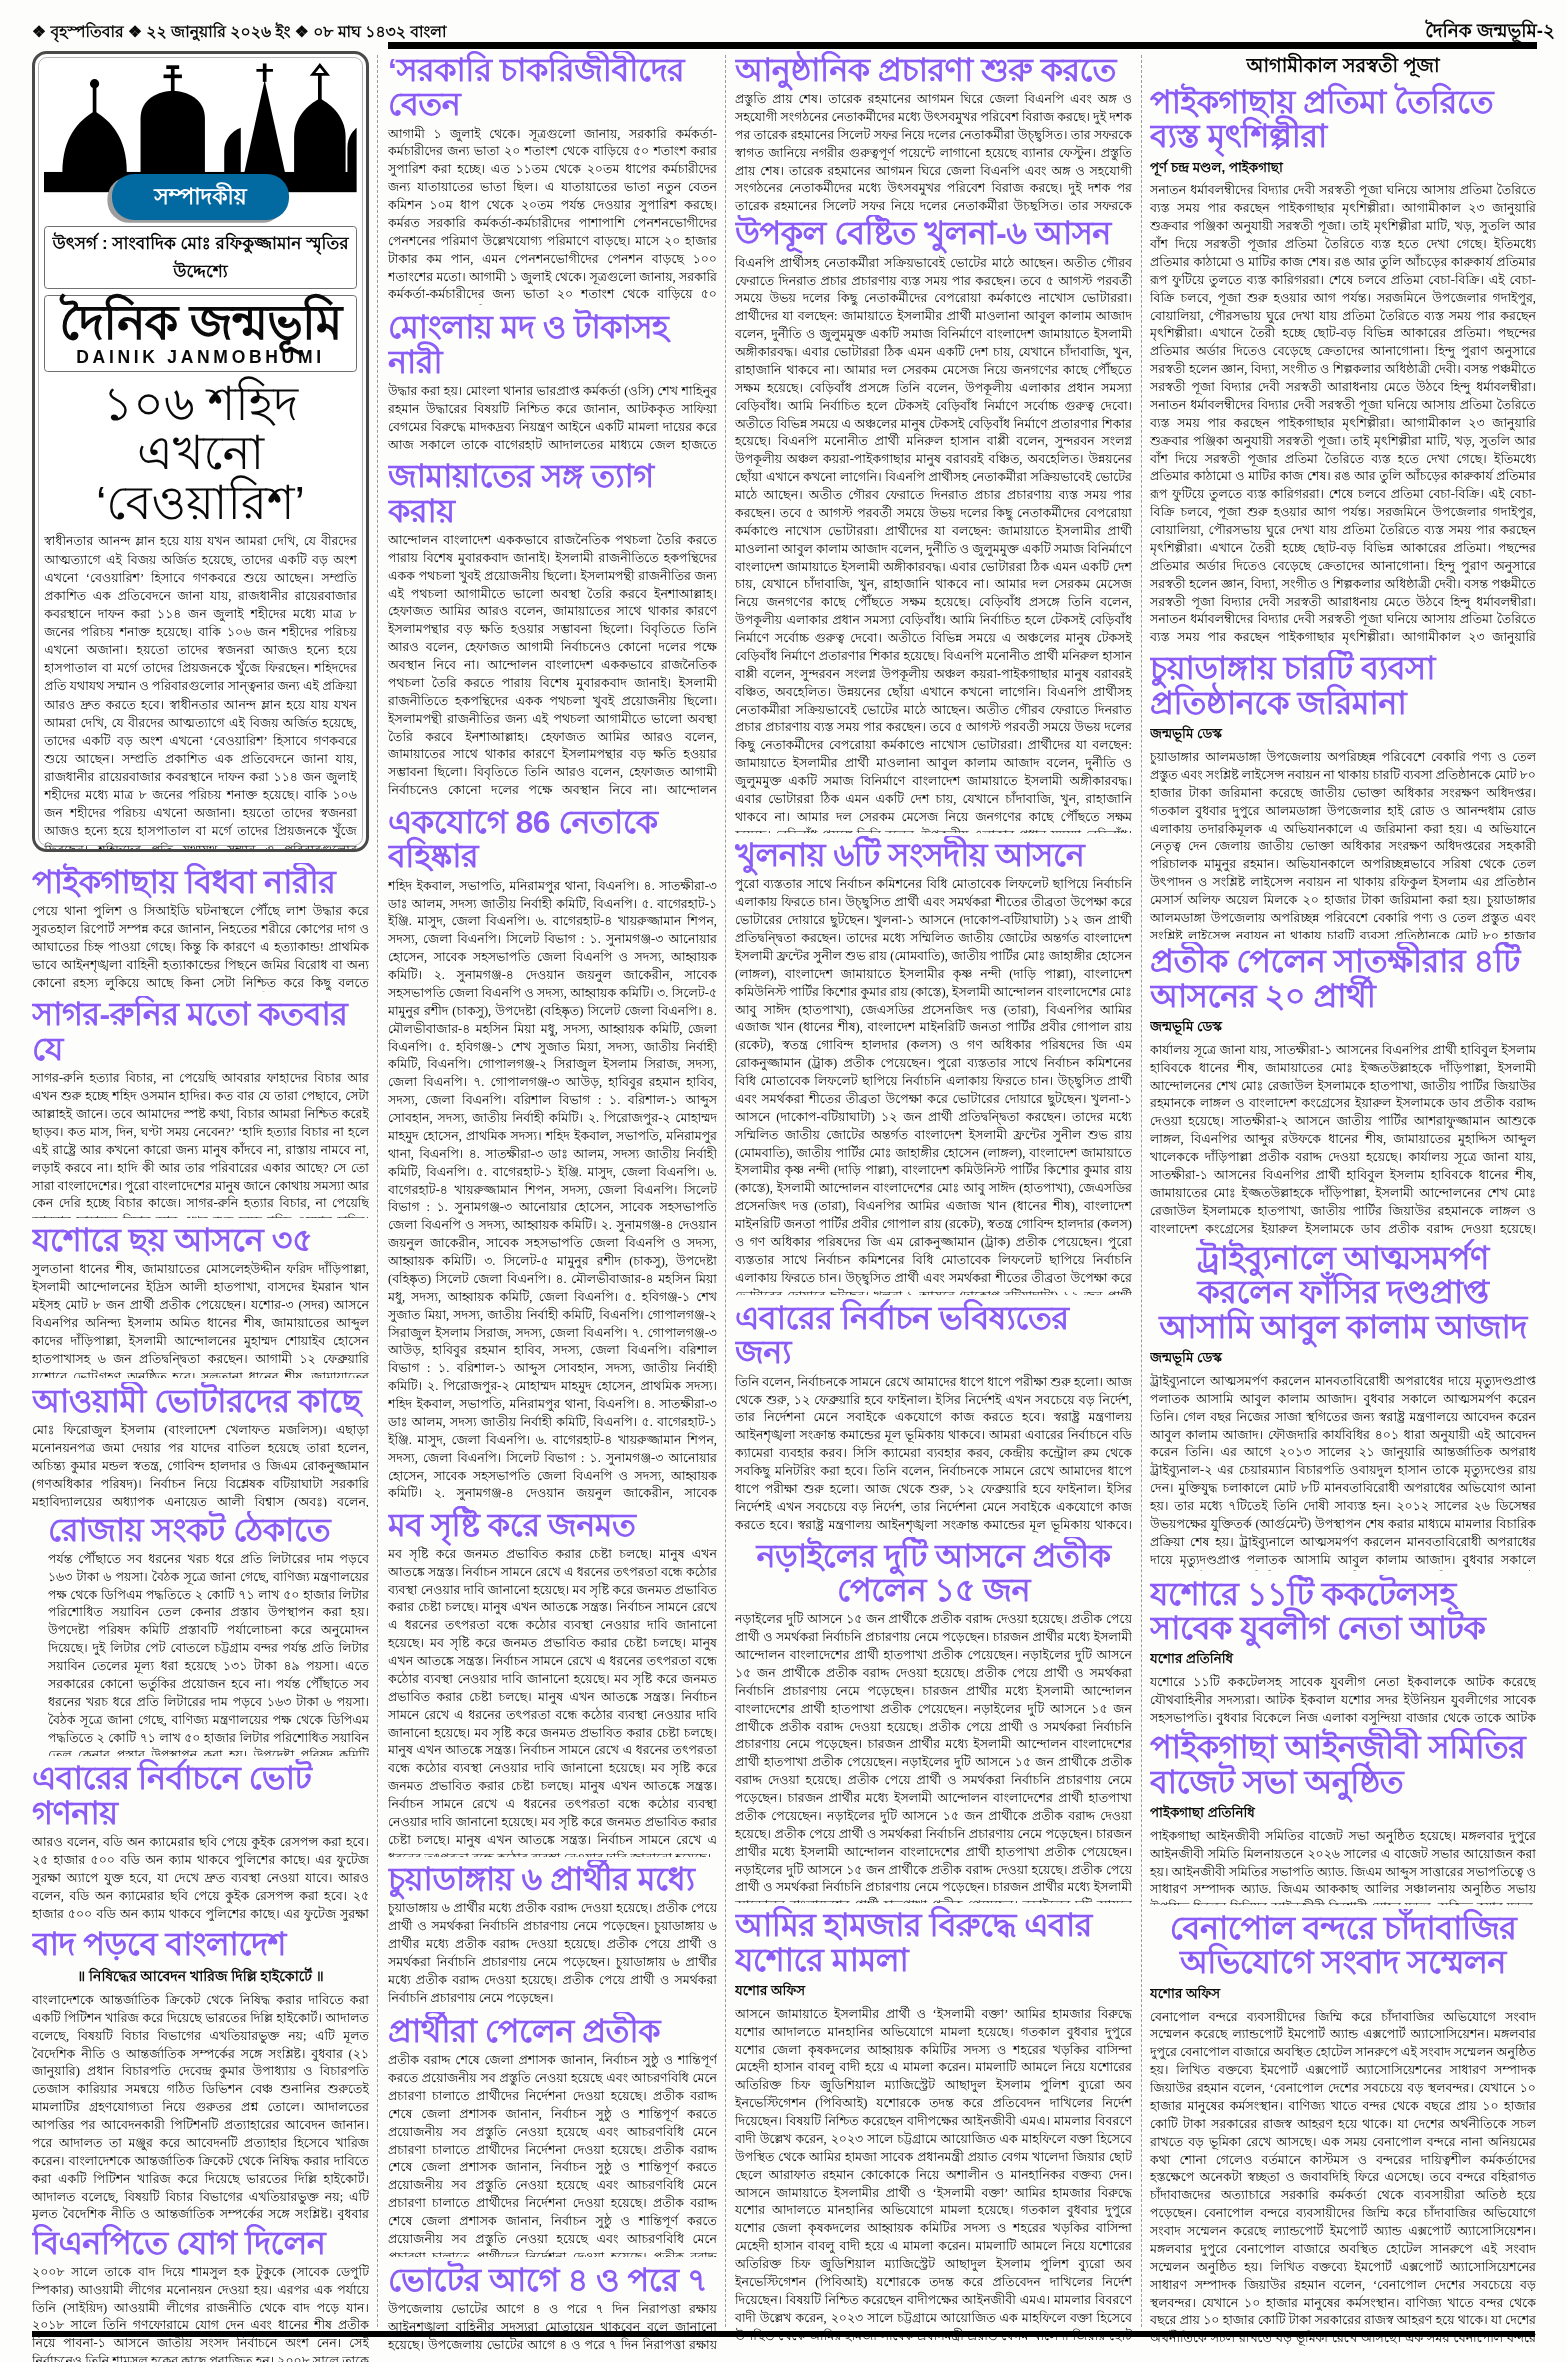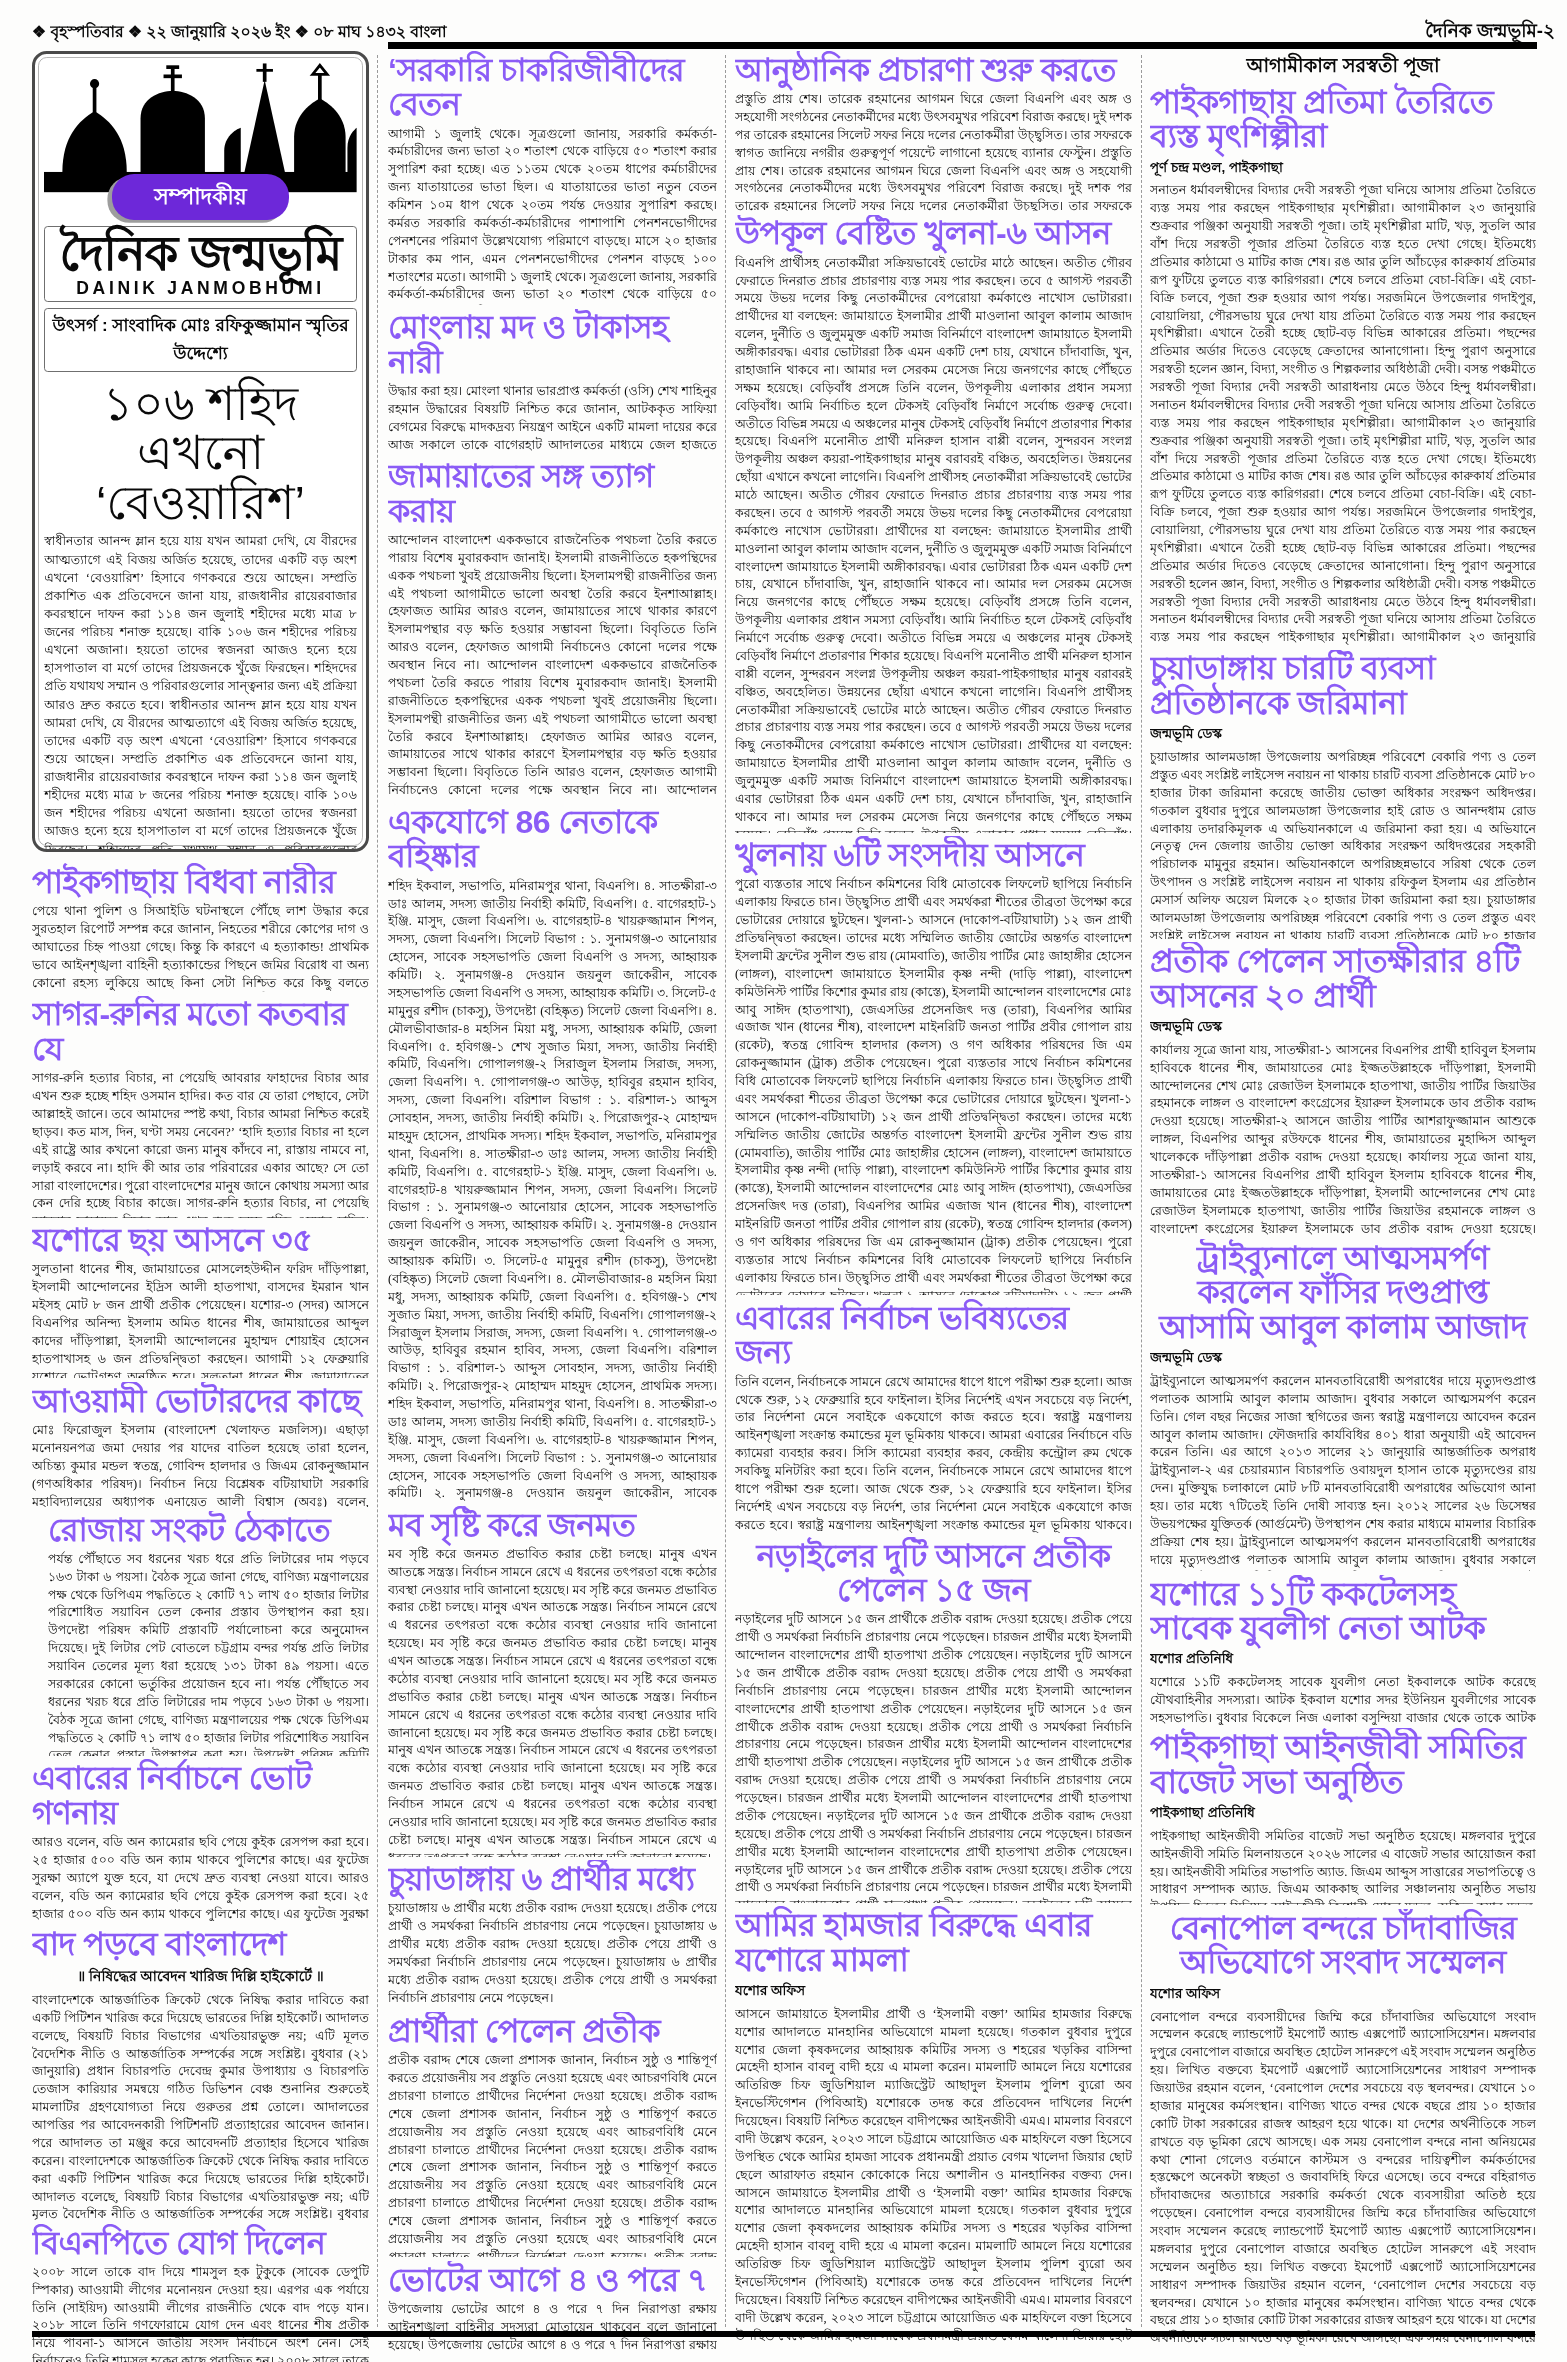--- a/index.html
+++ b/index.html
@@ -16,21 +16,21 @@
   .article.center .headline{text-align:center;}
   .kicker{font-family:"Liberation Sans",sans-serif;font-weight:bold;font-size:19.4px;text-align:center;margin:0 0 1.8px 0;}
   .subhead{font-family:"Liberation Sans",sans-serif;font-weight:bold;font-size:14px;text-align:center;margin:0.9px 0 2.8px 0;}
   .byline{font-family:"Liberation Sans",sans-serif;font-weight:bold;font-size:13.4px;margin:0 0 2.8px 0;}
   .body{font-size:12.5px;line-height:1.43;text-align:justify;word-break:break-word;}
   
   .edit-box{box-sizing:border-box;width:100%;height:801px;border:3.7px solid #4a4a4a;outline:1.8px solid #b5b5b5;outline-offset:-7.4px;border-radius:14.8px;padding:9.2px 9.2px 7.4px 9.2px;margin-bottom:11px;overflow:hidden;background:#fff;}
   .skyline{display:block;width:100%;height:137px;}
   .edit-sec{border:1.8px solid #6f6f6f;border-radius:3.7px;margin-top:5.5px;padding:2.8px 3.7px;text-align:center;}
   .pill-wrap{margin-top:-26px;position:relative;text-align:center;}
-  .pill{display:inline-block;background:#6d28d9;color:#fff;font-family:"Liberation Sans",sans-serif;font-weight:bold;font-size:22px;padding:4.6px 42px;border-radius:22px;box-shadow:-4.6px 2.8px 0 #9d9d9d;}
+  .pill{display:inline-block;background:#0369a1;color:#fff;font-family:"Liberation Sans",sans-serif;font-weight:bold;font-size:22px;padding:4.6px 42px;border-radius:22px;box-shadow:-4.6px 2.8px 0 #9d9d9d;}
   .dedication{font-family:"Liberation Sans",sans-serif;font-weight:bold;font-size:17px;}
   .logo-bn{font-family:"Liberation Sans",sans-serif;font-weight:bold;font-size:48px;line-height:1.0;letter-spacing:-0.9px;}
   .logo-en{font-family:"Liberation Sans",sans-serif;font-weight:bold;font-size:17.5px;letter-spacing:3.7px;}
   .edit-headline{font-family:"Liberation Sans",sans-serif;font-weight:normal;font-size:47px;text-align:center;margin:7.4px 0 5.5px 0;line-height:1.05;}
   .edit-body{font-size:12.5px;line-height:1.45;text-align:justify;}
 </style>
 </head>
 <body>
 
 <div class="page">
@@ -59,25 +59,25 @@
         <rect x="238" y="0" width="4" height="20" fill="#000"></rect>
           <rect x="231" y="6" width="18" height="3" fill="#000"></rect>
         <path d="M272 118 L272 80 C272 55 292 42 300 38 C308 42 328 55 328 80 L328 118 Z" fill="#000"></path>
         <rect x="298" y="12" width="4" height="28" fill="#000"></rect>
           <path d="M292 12 L300 2 L308 12 Z" fill="none" stroke="#000" stroke-width="3"></path>
         <path d="M330 118 L330 92 C330 78 338 72 340 70 L340 118 Z" fill="#000"></path>
       </svg>
       <div class="pill-wrap">
         <span class="pill">সম্পাদকীয়</span>
       </div>
+      <div class="edit-sec dedication">উৎসর্গ : সাংবাদিক মোঃ রফিকুজ্জামান স্মৃতির উদ্দেশ্যে</div>
       <div class="edit-sec">
         <div class="logo-bn">দৈনিক জন্মভূমি</div>
         <div class="logo-en">DAINIK JANMOBHUMI</div>
       </div>
-      <div class="edit-sec dedication">উৎসর্গ : সাংবাদিক মোঃ রফিকুজ্জামান স্মৃতির উদ্দেশ্যে</div>
       <div class="edit-headline">১০৬ শহিদ এখনো ‘বেওয়ারিশ’</div>
       <div class="edit-body">স্বাধীনতার আনন্দ ম্লান হয়ে যায় যখন আমরা দেখি, যে বীরদের আত্মত্যাগে এই বিজয় অর্জিত হয়েছে, তাদের একটি বড় অংশ এখনো ‘বেওয়ারিশ’ হিসাবে গণকবরে শুয়ে আছেন। সম্প্রতি প্রকাশিত এক প্রতিবেদনে জানা যায়, রাজধানীর রায়েরবাজার কবরস্থানে দাফন করা ১১৪ জন জুলাই শহীদের মধ্যে মাত্র ৮ জনের পরিচয় শনাক্ত হয়েছে। বাকি ১০৬ জন শহীদের পরিচয় এখনো অজানা। হয়তো তাদের স্বজনরা আজও হন্যে হয়ে হাসপাতাল বা মর্গে তাদের প্রিয়জনকে খুঁজে ফিরছেন। শহিদদের প্রতি যথাযথ সম্মান ও পরিবারগুলোর সান্ত্বনার জন্য এই প্রক্রিয়া আরও দ্রুত করতে হবে। স্বাধীনতার আনন্দ ম্লান হয়ে যায় যখন আমরা দেখি, যে বীরদের আত্মত্যাগে এই বিজয় অর্জিত হয়েছে, তাদের একটি বড় অংশ এখনো ‘বেওয়ারিশ’ হিসাবে গণকবরে শুয়ে আছেন। সম্প্রতি প্রকাশিত এক প্রতিবেদনে জানা যায়, রাজধানীর রায়েরবাজার কবরস্থানে দাফন করা ১১৪ জন জুলাই শহীদের মধ্যে মাত্র ৮ জনের পরিচয় শনাক্ত হয়েছে। বাকি ১০৬ জন শহীদের পরিচয় এখনো অজানা। হয়তো তাদের স্বজনরা আজও হন্যে হয়ে হাসপাতাল বা মর্গে তাদের প্রিয়জনকে খুঁজে ফিরছেন। শহিদদের প্রতি যথাযথ সম্মান ও পরিবারগুলোর সান্ত্বনার জন্য এই প্রক্রিয়া আরও দ্রুত করতে হবে। স্বাধীনতার আনন্দ ম্লান হয়ে যায় যখন আমরা দেখি, যে বীরদের আত্মত্যাগে এই বিজয় অর্জিত হয়েছে, তাদের একটি বড় অংশ এখনো ‘বেওয়ারিশ’ হিসাবে গণকবরে শুয়ে আছেন। সম্প্রতি প্রকাশিত এক প্রতিবেদনে জানা যায়, রাজধানীর রায়েরবাজার কবরস্থানে দাফন করা ১১৪ জন জুলাই শহীদের মধ্যে মাত্র ৮ জনের পরিচয় শনাক্ত হয়েছে। বাকি ১০৬ জন শহীদের পরিচয় এখনো অজানা। হয়তো তাদের স্বজনরা আজও হন্যে হয়ে হাসপাতাল বা মর্গে তাদের প্রিয়জনকে খুঁজে ফিরছেন। শহিদদের প্রতি যথাযথ সম্মান ও পরিবারগুলোর সান্ত্বনার জন্য এই প্রক্রিয়া আরও দ্রুত করতে হবে।</div>
     </div>
     <div>
         <div class="article" style="height: 129px;">
 
     <h2 class="headline">পাইকগাছায় বিধবা নারীর</h2>
 
     <div class="body">পেয়ে থানা পুলিশ ও সিআইডি ঘটনাস্থলে পৌঁছে লাশ উদ্ধার করে সুরতহাল রিপোর্ট সম্পন্ন করে জানান, নিহতের শরীরে কোপের দাগ ও আঘাতের চিহ্ন পাওয়া গেছে। কিন্তু কি কারণে এ হত্যাকান্ড! প্রাথমিক ভাবে আইনশৃঙ্খলা বাহিনী হত্যাকান্ডের পিছনে জমির বিরোধ বা অন্য কোনো রহস্য লুকিয়ে আছে কিনা সেটা নিশ্চিত করে কিছু বলতে পারেনি। তবে রহস্য উন্মোচনে পুরোদমে পুলিশী তদন্ত শুরু হয়েছে। পেয়ে থানা পুলিশ ও সিআইডি ঘটনাস্থলে পৌঁছে লাশ উদ্ধার করে সুরতহাল রিপোর্ট সম্পন্ন করে জানান, নিহতের শরীরে কোপের দাগ ও আঘাতের চিহ্ন পাওয়া গেছে। কিন্তু কি কারণে এ হত্যাকান্ড! প্রাথমিক ভাবে আইনশৃঙ্খলা বাহিনী হত্যাকান্ডের পিছনে জমির বিরোধ বা অন্য কোনো রহস্য লুকিয়ে আছে কিনা সেটা নিশ্চিত করে কিছু বলতে পারেনি। তবে রহস্য উন্মোচনে পুরোদমে পুলিশী তদন্ত শুরু হয়েছে। পেয়ে থানা পুলিশ ও সিআইডি ঘটনাস্থলে পৌঁছে লাশ উদ্ধার করে সুরতহাল রিপোর্ট সম্পন্ন করে জানান, নিহতের শরীরে কোপের দাগ ও আঘাতের চিহ্ন পাওয়া গেছে। কিন্তু কি কারণে এ হত্যাকান্ড! প্রাথমিক ভাবে আইনশৃঙ্খলা বাহিনী হত্যাকান্ডের পিছনে জমির বিরোধ বা অন্য কোনো রহস্য লুকিয়ে আছে কিনা সেটা নিশ্চিত করে কিছু বলতে পারেনি। তবে রহস্য উন্মোচনে পুরোদমে পুলিশী তদন্ত শুরু হয়েছে।</div>
   </div>

